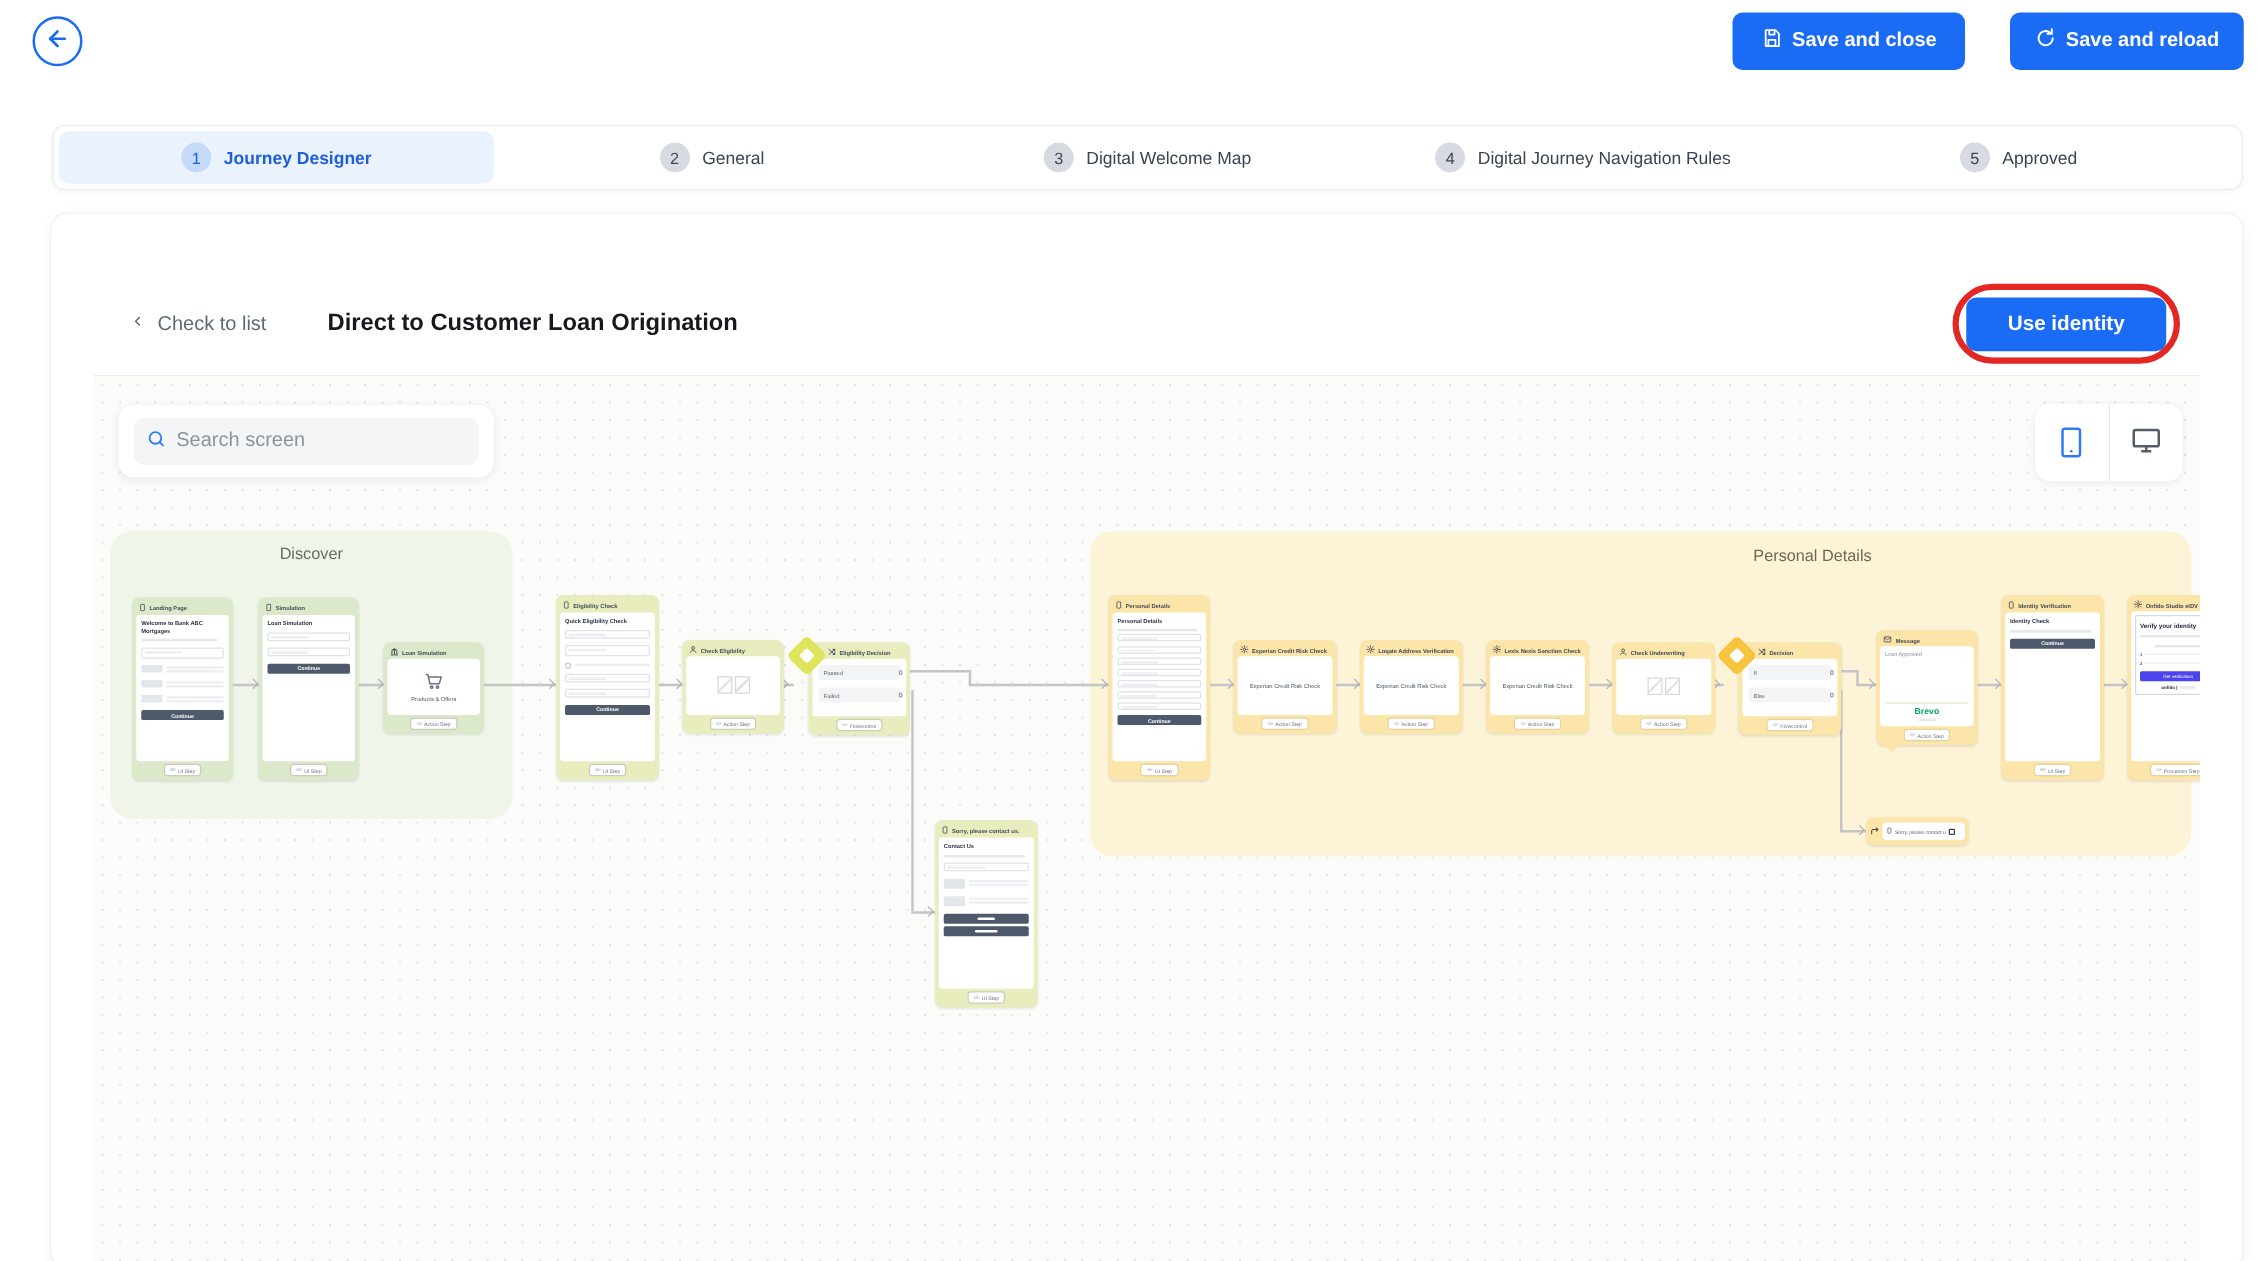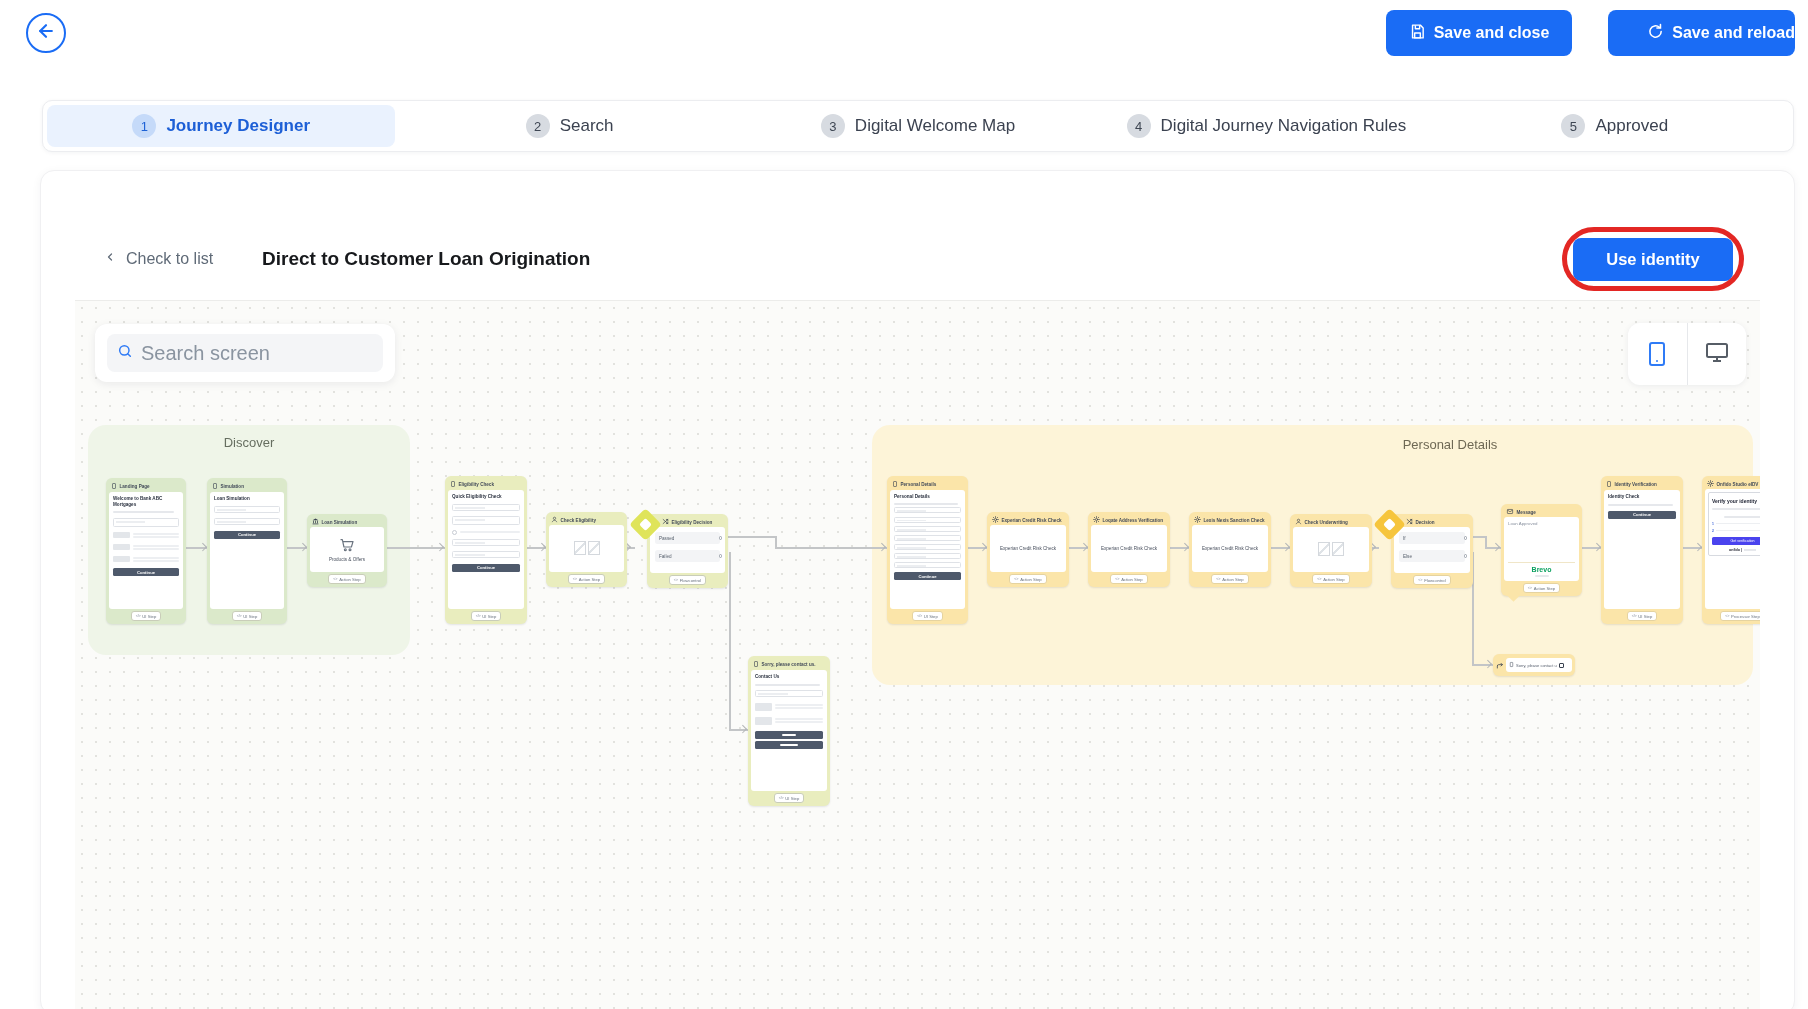--- a/index.html
+++ b/index.html
@@ -15,21 +15,21 @@
     font-family:inherit; }
   .btn-blue svg { flex:0 0 auto; }
 
   
   .tabs { position:absolute; left:42px; top:100px; width:1752px; height:52px; background:#fff;
     border:1px solid #ecedf0; border-radius:10px; box-shadow:0 1px 4px rgba(20,30,50,.05);
     display:flex; align-items:stretch; padding:4px; }
   .tab { flex:1 1 0; display:flex; align-items:center; justify-content:center; gap:10px; border-radius:8px; cursor:pointer; }
   .tab .num { width:24px; height:24px; border-radius:50%; background:#d7dbe1; color:#3e4653;
     font-size:13px; display:flex; align-items:center; justify-content:center; }
-  .tab .lbl { font-size:17px; color:#3b4250; font-weight:500; }
+  .tab .lbl { font-size:14px; color:#3b4250; font-weight:500; }
   .tab.active { background:#eaf2fe; }
   .tab.active .num { background:#c5daf9; color:#1d62d6; }
   .tab.active .lbl { color:#1d5fd6; font-weight:600; }
 
   
   .main { position:absolute; left:40px; top:170px; width:1755px; height:845px; background:#fff;
     border:1px solid #f0f0f2; border-radius:14px; box-shadow:0 2px 10px rgba(20,30,50,.05); }
   .back-list { position:absolute; left:104px; top:250px; display:flex; align-items:center; gap:10px;
     color:#5f6a77; font-size:16px; cursor:pointer; }
   .doc-title { position:absolute; left:262px; top:248px; font-size:19px; font-weight:700; color:#17191c; }
@@ -38,21 +38,21 @@
   .use-template { position:absolute; left:1573px; top:238px; width:160px; height:43px; background:#1a6cf5; color:#fff;
     border:none; border-radius:8px; font-size:16.5px; font-weight:600; cursor:pointer; font-family:inherit; }
 
   
   .canvas { position:absolute; left:75px; top:300px; width:1685px; height:709px; overflow:hidden;
     background:#fbfbf9; border-top:1px solid #ececea;
     background-image:radial-gradient(#e2e2de 1.1px, transparent 1.1px); background-size:14px 14px; }
   .search-card { position:absolute; left:20px; top:23px; width:300px; height:58px; background:#fff; border-radius:12px;
     box-shadow:0 2px 8px rgba(20,30,50,.08); display:flex; align-items:center; padding:0 12px; }
   .search-box { flex:1; height:38px; background:#f4f5f7; border-radius:8px; display:flex; align-items:center; padding:0 10px; gap:8px; }
-  .search-box input { border:none; outline:none; background:transparent; font-size:20px; color:#3b4250; width:100%;
+  .search-box input { border:none; outline:none; background:transparent; font-size:16px; color:#3b4250; width:100%;
     font-family:inherit; }
   .search-box input::placeholder { color:#8a94a0; }
   .device-toggle { position:absolute; left:1553px; top:22px; width:118px; height:62px; background:#fff;
     border-radius:12px; box-shadow:0 1px 6px rgba(20,30,50,.07); display:flex; }
   .device-toggle .half { flex:1; display:flex; align-items:center; justify-content:center; cursor:pointer; }
   .device-toggle .half:first-child { border-right:1px solid #e6e8eb; }
   .mobile-glyph { width:16px; height:24px; border:2px solid #2f7bf6; border-radius:3px; position:relative; }
   .mobile-glyph::after { content:''; position:absolute; left:50%; bottom:2px; width:2px; height:2px; margin-left:-1px;
     border-radius:50%; background:#2f7bf6; }
 
@@ -143,39 +143,39 @@
   <button class="btn-blue" style="left:1386px;width:186px;">
     <span>
       <svg width="17" height="17" viewBox="0 0 24 24" fill="none" stroke="#fff" stroke-width="2" stroke-linejoin="round">
           <path d="M5 3h11l4 4v14H5z"></path>
           <path d="M9 3v5h6V3"></path>
           <path d="M8 14h8v7H8z"></path>
         </svg>
     </span>
     <span>Save and close</span>
   </button>
-  <button class="btn-blue" style="left:1608px;width:187px;justify-content:flex-end;">
+  <button class="btn-blue" style="left:1608px;width:187px;">
     <span>
       <svg width="17" height="17" viewBox="0 0 24 24" fill="none" stroke="#fff" stroke-width="2.2" stroke-linecap="round">
           <path d="M20 12a8 8 0 1 1-2.5-5.8"></path>
           <path d="M19 2v5h-5"></path>
         </svg>
     </span>
     <span>Save and reload</span>
   </button>
 </div>
 
 <div class="tabs">
   <div class="tab active">
     <span class="num">1</span>
     <span class="lbl">Journey Designer</span>
   </div>
   <div class="tab">
     <span class="num">2</span>
-    <span class="lbl">Search</span>
+    <span class="lbl">General</span>
   </div>
   <div class="tab">
     <span class="num">3</span>
     <span class="lbl">Digital Welcome Map</span>
   </div>
   <div class="tab">
     <span class="num">4</span>
     <span class="lbl">Digital Journey Navigation Rules</span>
   </div>
   <div class="tab">

